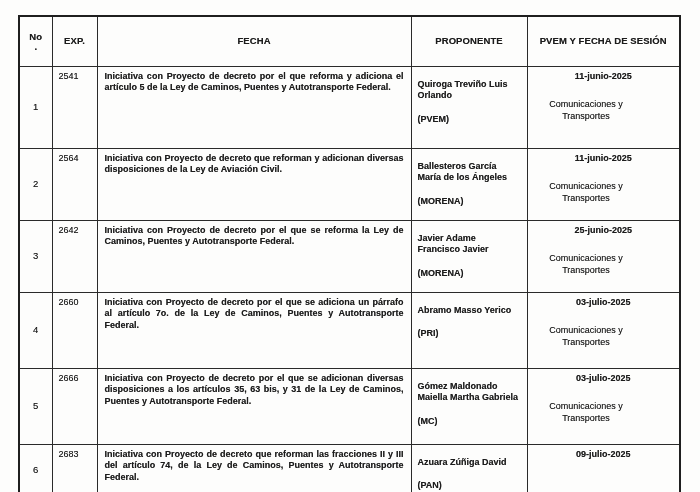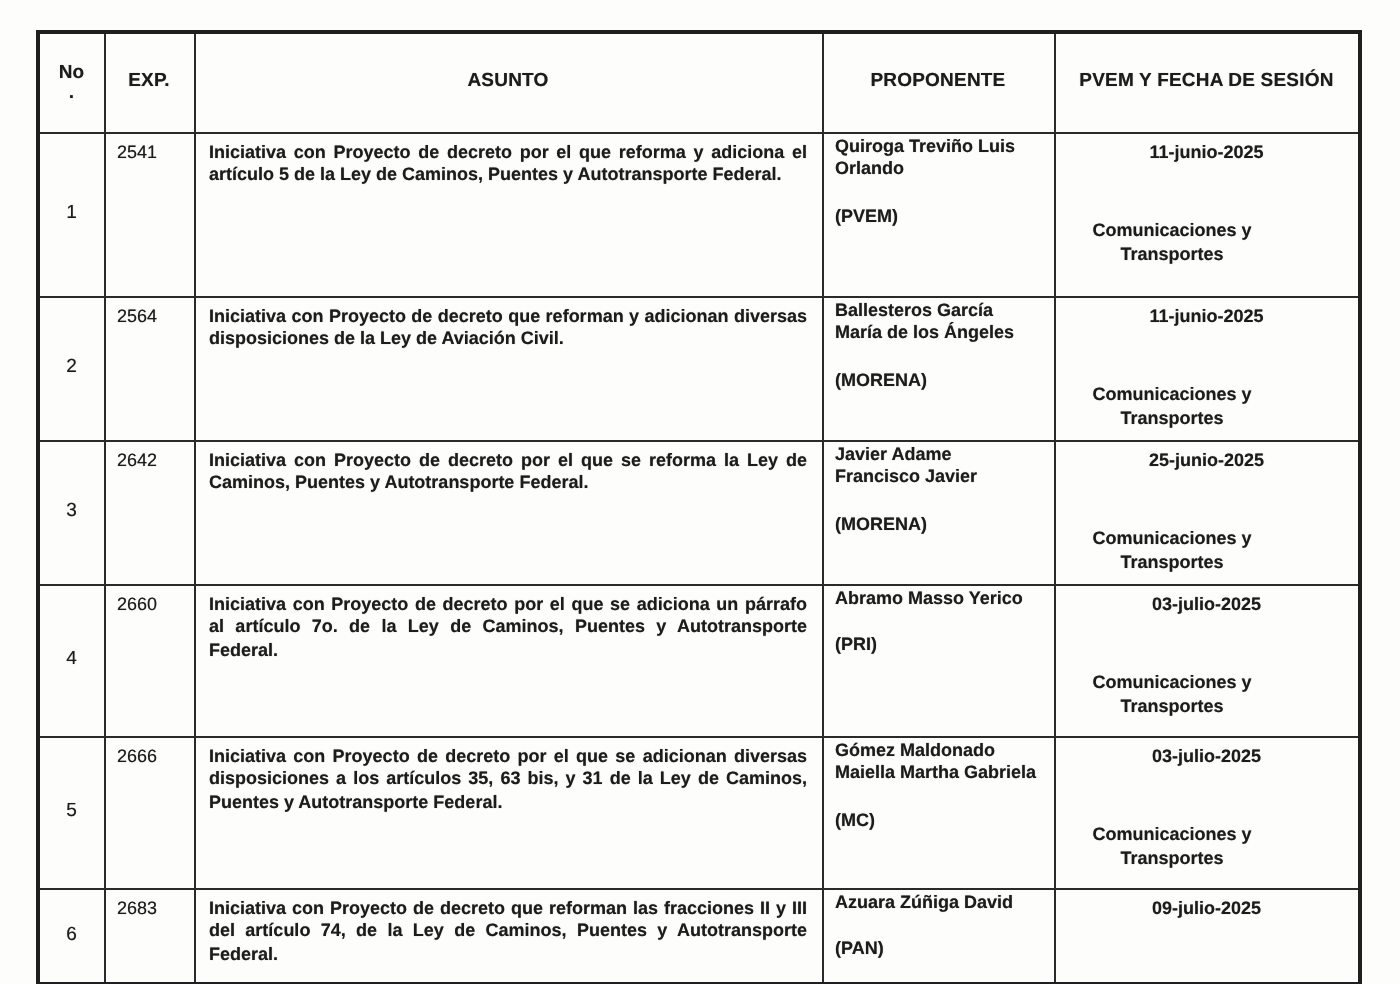--- a/index.html
+++ b/index.html
@@ -77,25 +77,25 @@
   }
   td.prop-cell .prop-name,
   td.turno-cell .fecha {
     font-weight: bold;
   }
   td.prop-cell .prop-party {
     font-weight: bold;
     margin-top: 12px;
   }
   td.turno-cell .comision {
-    font-weight: bold;
-    margin-top: 28px;
+    font-weight: normal;
+    margin-top: 17px;
     max-width: 105px;
   }
-  td.prop-cell { padding-top: 1px; }
+  td.prop-cell { padding-top: 12px; }
   td.turno-cell { padding-top: 4px; text-align: center; }
   .no-dot { display: block; line-height: 0.9; font-weight: bold; }
 </style>
 </head>
 <body>
 
 <div class="page">
   <table class="doc-table">
     <colgroup>
       <col class="c-no">
@@ -104,21 +104,21 @@
         <col class="c-pro">
         <col class="c-tur">
     </colgroup>
     <thead>
       <tr class="header-row">
         <th>
           <span>No</span>
           <span class="no-dot">.</span>
         </th>
         <th>EXP.</th>
-        <th>ASUNTO</th>
+        <th>FECHA</th>
         <th>PROPONENTE</th>
         <th>PVEM Y FECHA DE SESIÓN</th>
       </tr>
     </thead>
     <tbody>
       <tr class="r1">
         <td class="no-cell">1</td>
         <td class="exp-cell">2541</td>
         <td class="asunto-cell">Iniciativa con Proyecto de decreto por el que reforma y adiciona el artículo 5 de la Ley de Caminos, Puentes y Autotransporte Federal.</td>
         <td class="prop-cell">

